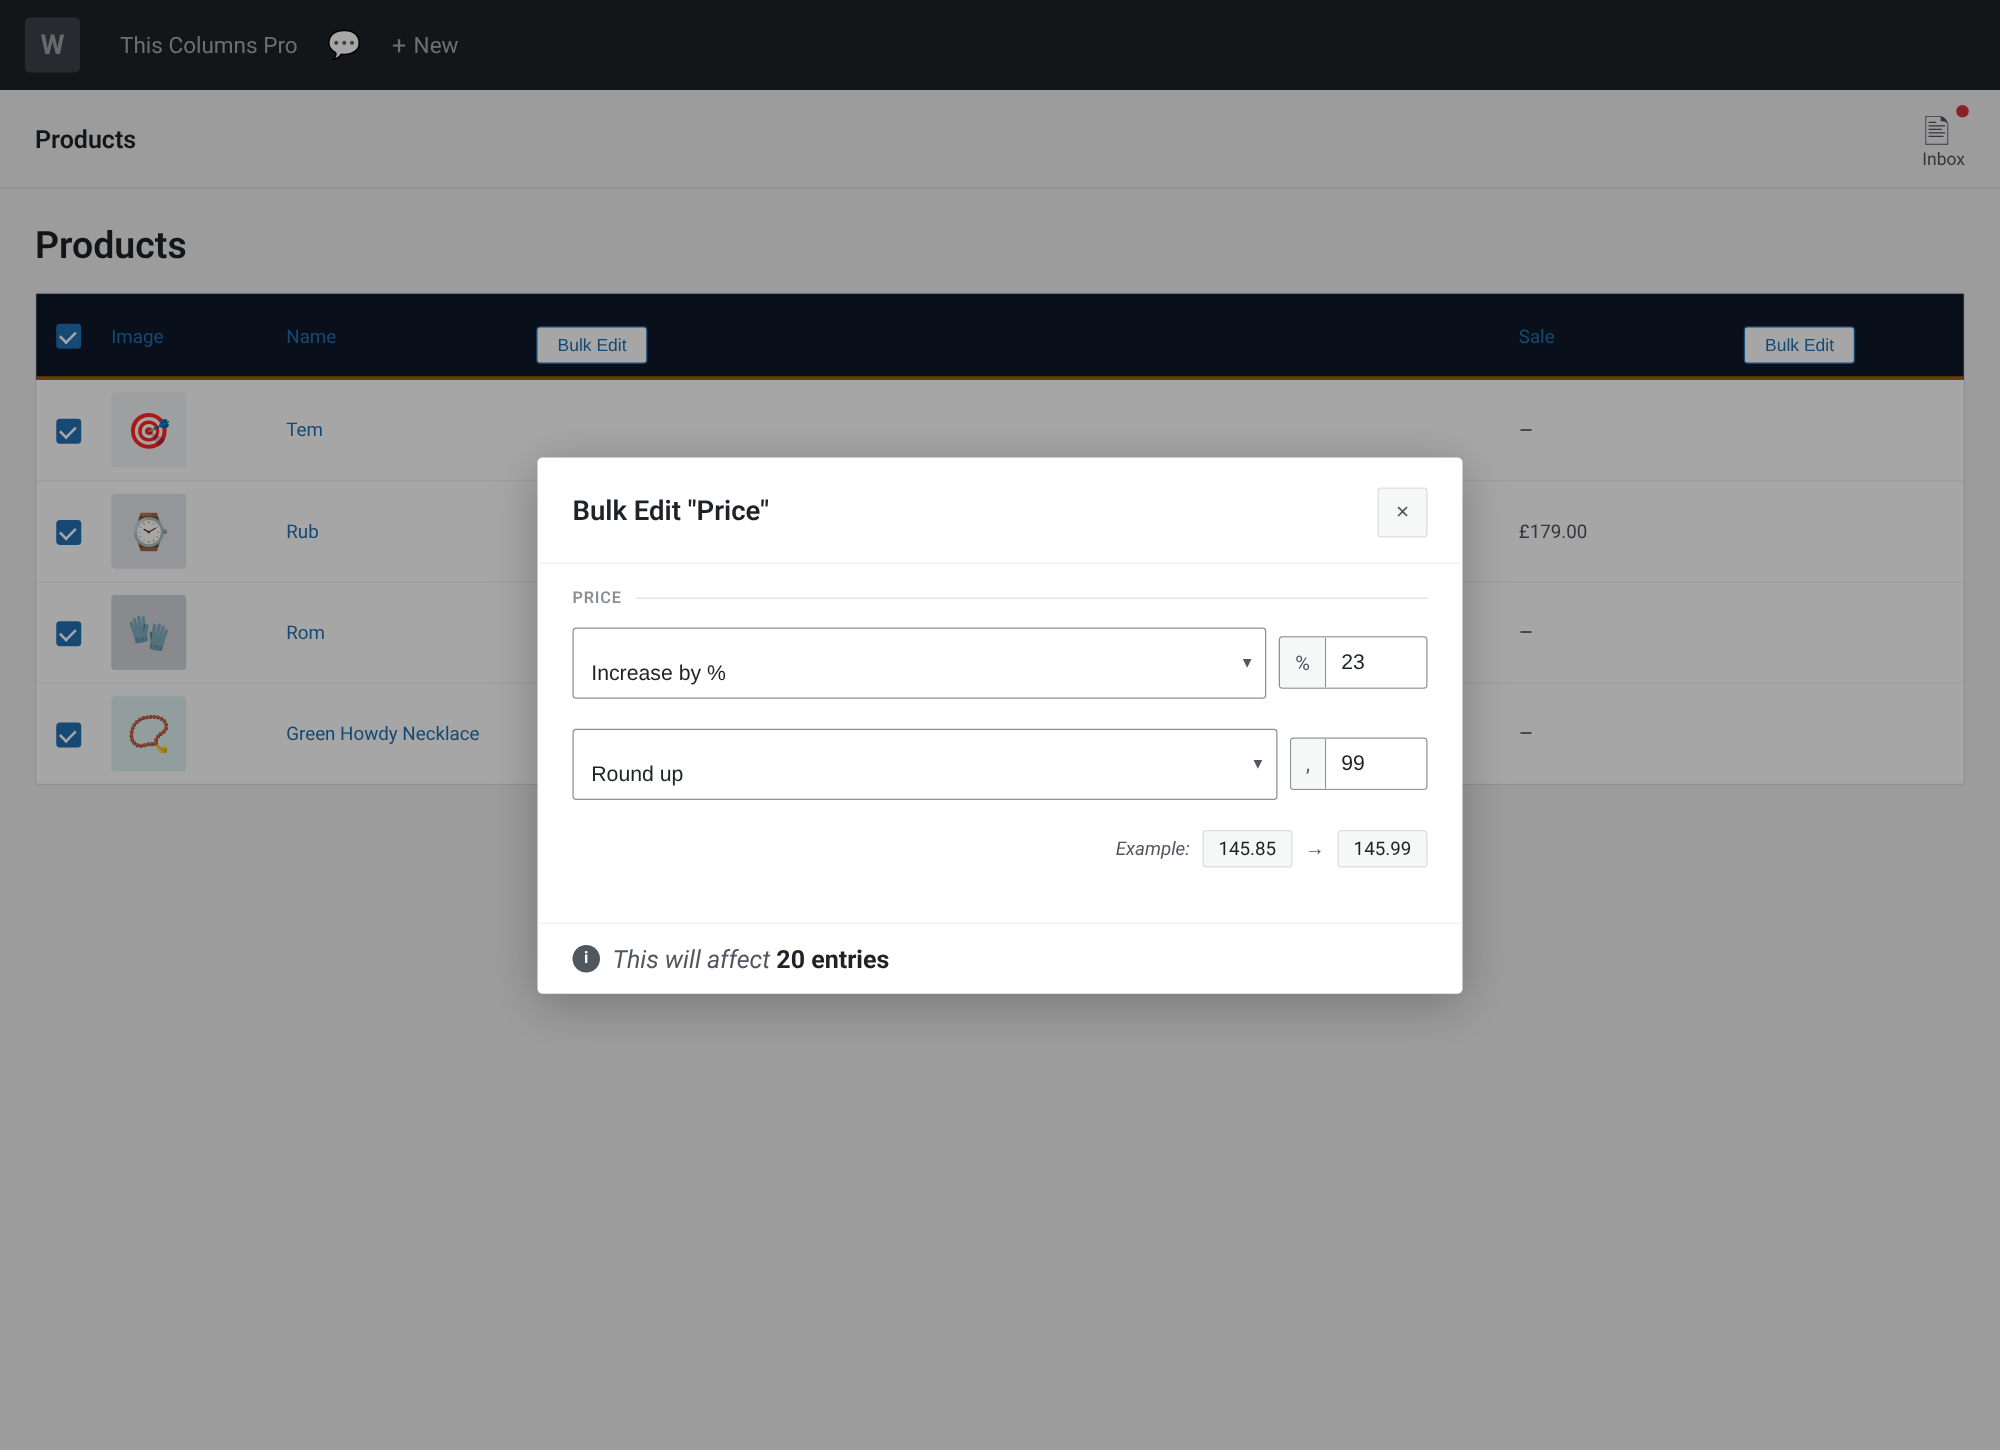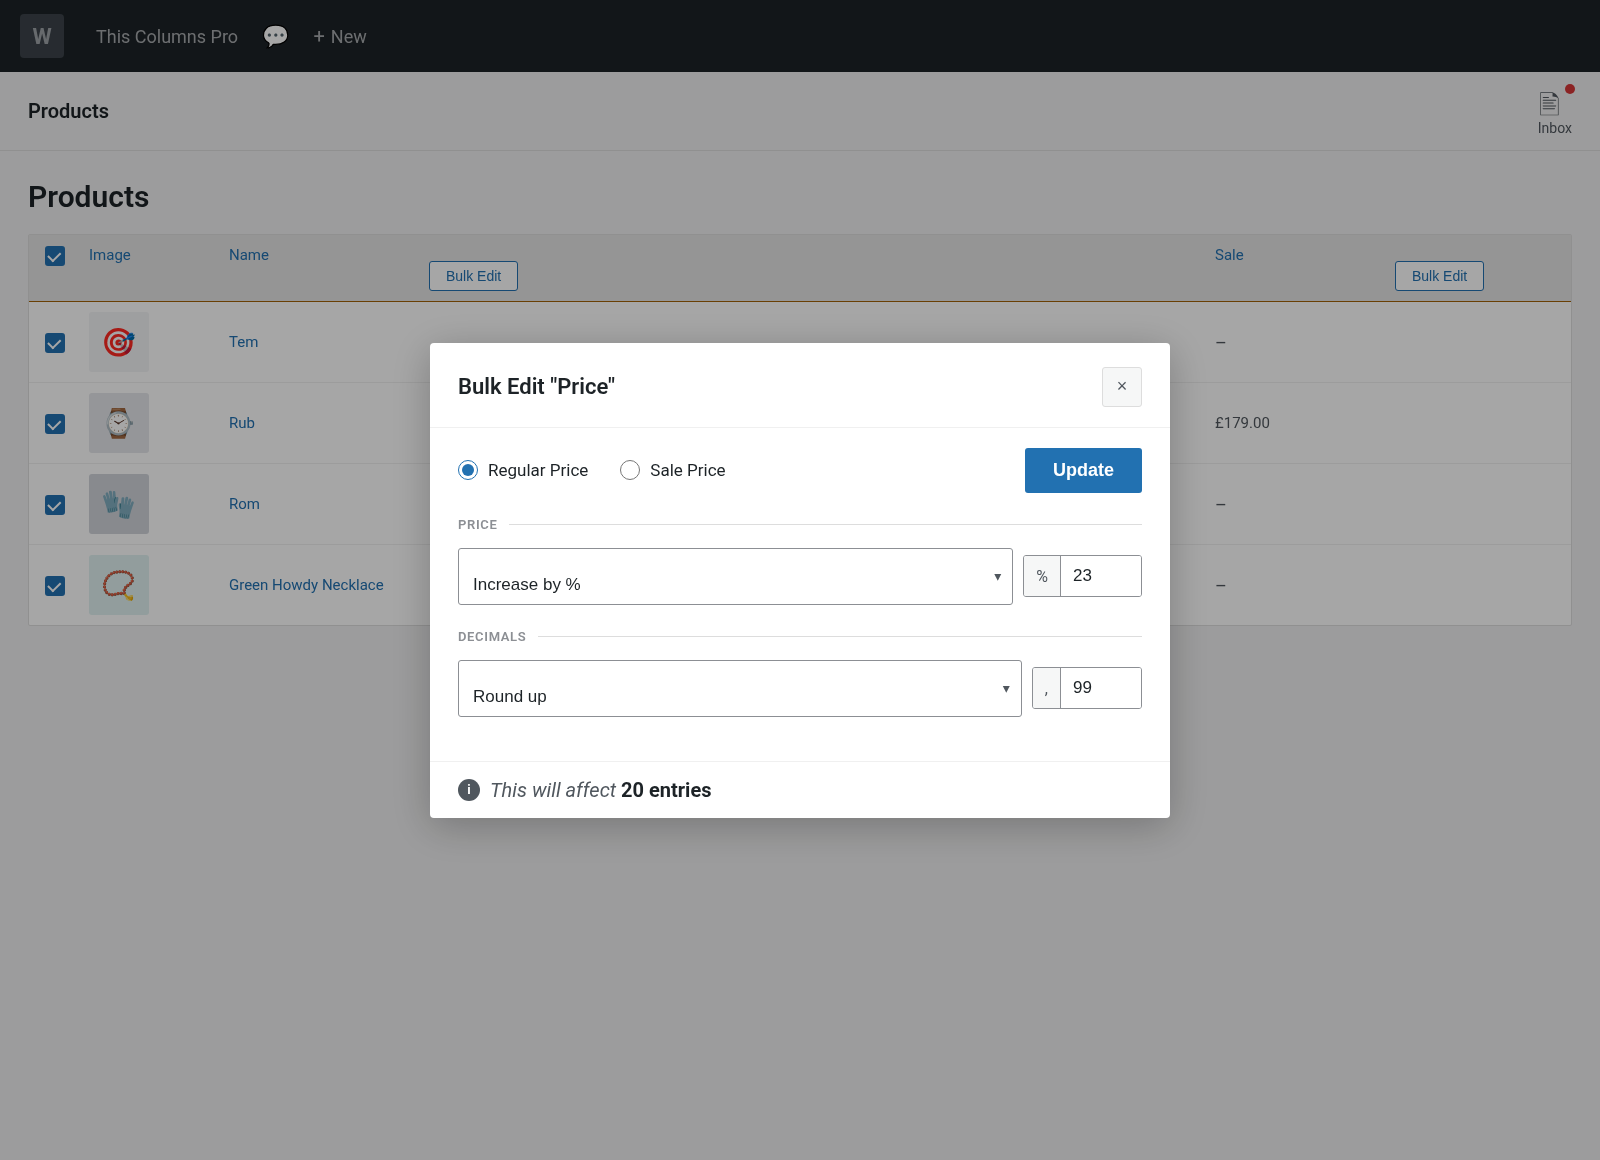--- a/index.html
+++ b/index.html
@@ -129,23 +129,23 @@
     }
 
     
     .table-wrap {
       background: #fff;
       border: 1px solid #ddd;
       border-radius: 2px;
     }
     .table-header-row {
       display: flex;
-      align-items: flex-start;
-      border-bottom: 1px solid #a16207;
-      background: #e5e5e5;
+      align-items: center;
+      border-bottom: 3px solid #a16207;
+      background: #0f172a;
       padding: 10px 16px;
       gap: 0;
     }
     .col-check { width: 44px; }
     .col-image { width: 140px; }
     .col-name { width: 200px; }
     .col-bulk { width: 160px; }
     .col-spacer { flex: 1; }
     .col-sale { width: 180px; }
     .col-bulk-right { width: 160px; }
@@ -565,33 +565,20 @@
 <div class="modal-overlay">
   <div class="modal">
 
     <div class="modal-header">
       <span class="modal-title">Bulk Edit "Price"</span>
       <button class="modal-close">×</button>
     </div>
 
     <div class="modal-body">
 
-      <div class="radio-group">
-        <div class="radio-options">
-          <label class="radio-label">
-            <input type="radio" class="radio-input" name="price_type" checked="" style="">
-            <span>Regular Price</span>
-          </label>
-          <label class="radio-label">
-            <input type="radio" class="radio-input" name="price_type" style="">
-            <span>Sale Price</span>
-          </label>
-        </div>
-        <button class="update-btn">Update</button>
-      </div>
 
       <div class="section-divider">
         <span class="section-label">PRICE</span>
         <div class="section-line"></div>
       </div>
 
       <div class="input-row">
         <div class="select-wrap">
           <select>
             <option>Increase by %</option>
@@ -601,41 +588,43 @@
             <option>Decrease by</option>
           </select>
           <span class="select-arrow">▾</span>
         </div>
         <div class="prefix-input-wrap">
           <span class="prefix">%</span>
           <input type="number" class="number-input" value="23" style="">
         </div>
       </div>
 
-      <div class="section-divider">
-        <span class="section-label">DECIMALS</span>
-        <div class="section-line"></div>
-      </div>
 
       <div class="input-row">
         <div class="select-wrap">
           <select>
             <option>Round up</option>
             <option>Round down</option>
             <option>Round</option>
             <option>No rounding</option>
           </select>
           <span class="select-arrow">▾</span>
         </div>
         <div class="prefix-input-wrap">
           <span class="prefix">,</span>
           <input type="number" class="number-input" value="99" style="">
         </div>
       </div>
 
+      <div class="example-row">
+        <span>Example:</span>
+        <span class="example-val">145.85</span>
+        <span class="arrow-char">→</span>
+        <span class="example-val">145.99</span>
+      </div>
     </div>
 
     <div class="modal-footer">
       <div class="info-icon">i</div>
       <span class="affect-text">
         <em>This will affect <strong>20 entries</strong></em>
       </span>
     </div>
   </div>
 </div>

